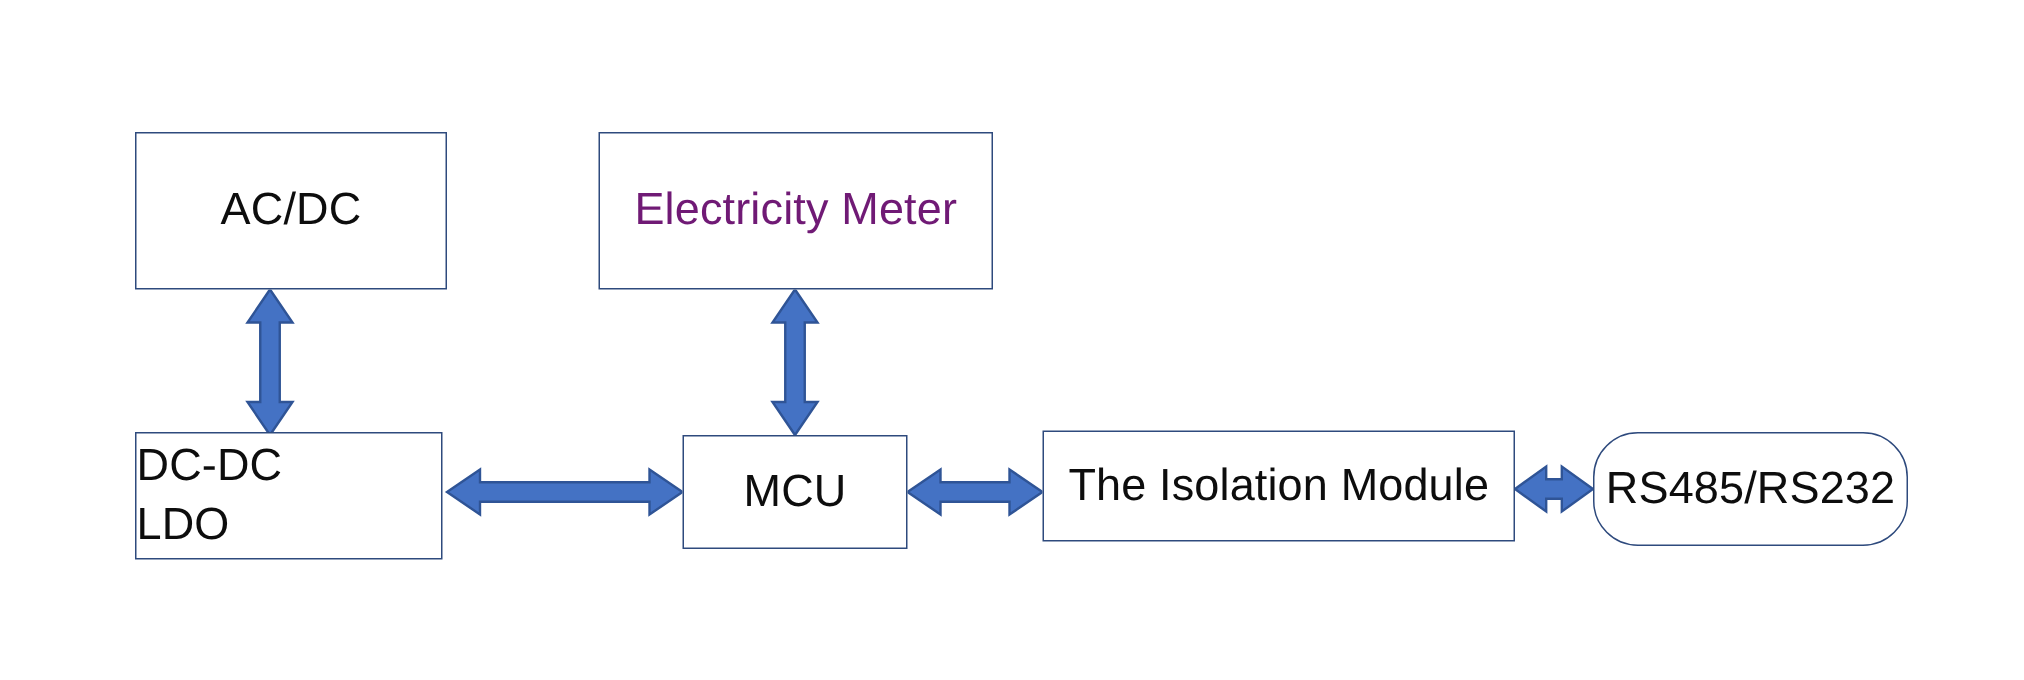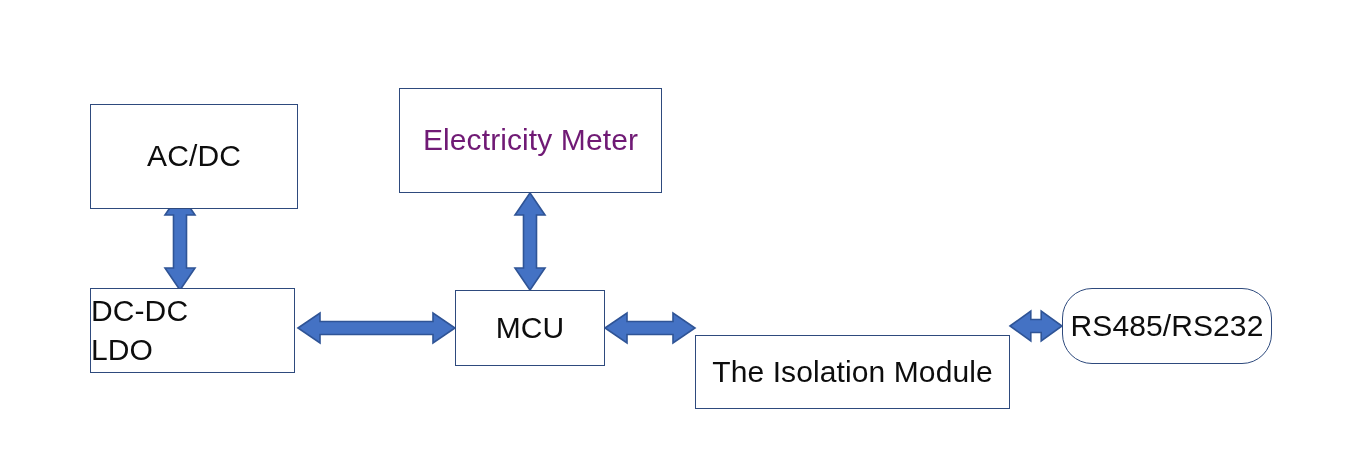--- a/index.html
+++ b/index.html
@@ -67,20 +67,20 @@
     <div class="arrow" style="left: 605px; top: 313px;">
       <svg width="90" height="30" viewBox="0 0 90 30">
         <polygon points="0,15 22,0 22,8.5 68,8.5 68,0 90,15 68,30 68,21.5 22,21.5 22,30" fill="#4472C4" stroke="#2F5496" stroke-width="1.6" stroke-linejoin="miter"></polygon>
       </svg>
     </div>
     <div class="arrow" style="left: 1010px; top: 311px;">
       <svg width="52" height="30" viewBox="0 0 52 30">
         <polygon points="0,15 20.8,0 20.8,8.5 31.2,8.5 31.2,0 52,15 31.2,30 31.2,21.5 20.8,21.5 20.8,30" fill="#4472C4" stroke="#2F5496" stroke-width="1.6" stroke-linejoin="miter"></polygon>
       </svg>
     </div>
-    <div class="block" style="left: 90px; top: 88px; width: 208px; height: 105px; border-color: rgb(46, 74, 125); background: rgb(255, 255, 255); color: rgb(13, 13, 13); margin-top: 16px;"><span>AC/DC</span></div>
+    <div class="block" style="left: 90px; top: 88px; width: 208px; height: 105px; border-color: rgb(46, 74, 125); background: rgb(255, 255, 255); color: rgb(13, 13, 13);"><span>AC/DC</span></div>
     <div class="block" style="left: 399px; top: 88px; width: 263px; height: 105px; border-color: rgb(46, 74, 125); background: rgb(255, 255, 255); color: #701a75;"><span>Electricity Meter</span></div>
     <div class="block left-text" style="left: 90px; top: 288px; width: 205px; height: 85px; border-color: rgb(46, 74, 125); background: rgb(255, 255, 255); color: rgb(13, 13, 13);"><span>DC-DC
 LDO</span></div>
     <div class="block" style="left: 455px; top: 290px; width: 150px; height: 76px; border-color: rgb(46, 74, 125); background: rgb(255, 255, 255); color: rgb(13, 13, 13);"><span>MCU</span></div>
-    <div class="block" style="left: 695px; top: 287px; width: 315px; height: 74px; border-color: rgb(46, 74, 125); background: rgb(255, 255, 255); color: rgb(13, 13, 13); margin-top: 48px;"><span>The Isolation Module</span></div>
+    <div class="block" style="left: 695px; top: 287px; width: 315px; height: 74px; border-color: rgb(46, 74, 125); background: rgb(255, 255, 255); color: rgb(13, 13, 13);"><span>The Isolation Module</span></div>
     <div class="block" style="left: 1062px; top: 288px; width: 210px; height: 76px; border-color: rgb(46, 74, 125); background: rgb(255, 255, 255); color: rgb(13, 13, 13); border-radius: 30px;"><span>RS485/RS232</span></div>
   </div>
 
 </body></html>

